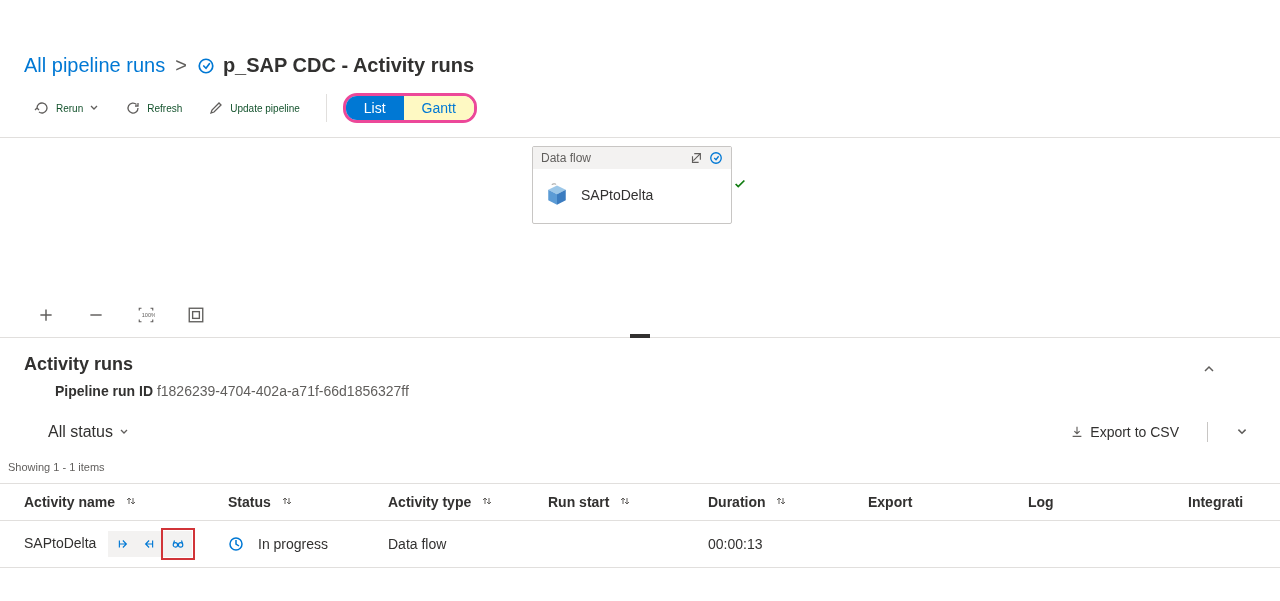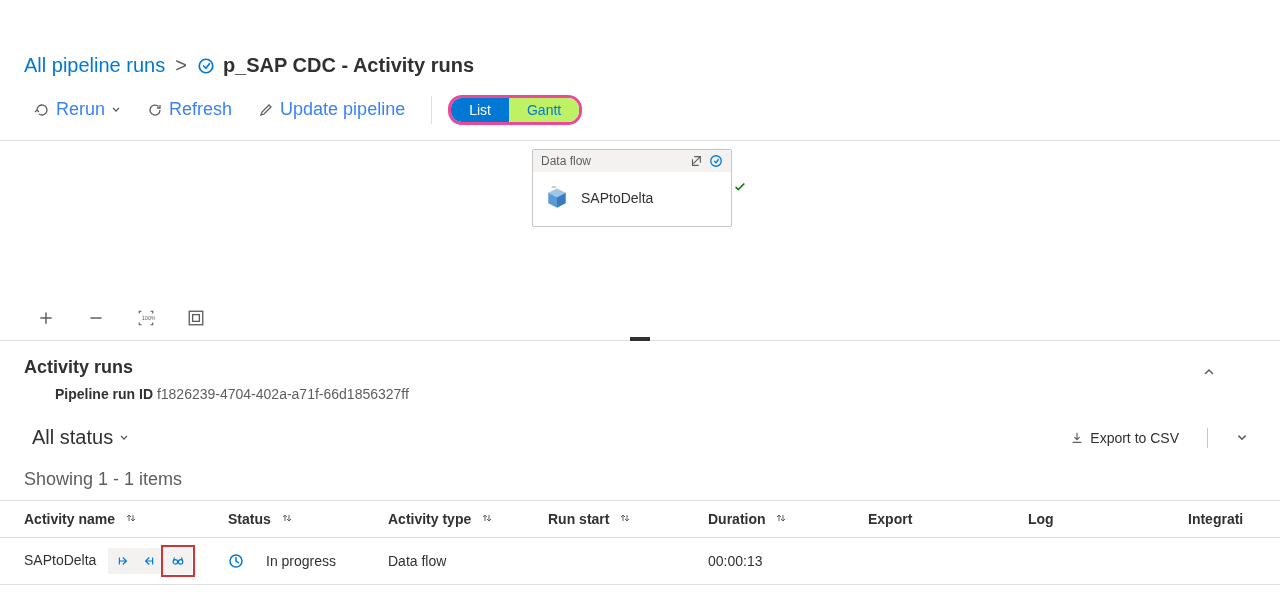--- a/index.html
+++ b/index.html
@@ -7,26 +7,26 @@
 
 
 .breadcrumb { display: flex; align-items: center; padding: 18px 24px 12px 24px; gap: 10px; font-size: 20px; margin-top: 36px; }
 .breadcrumb .link { color: #0078d4; cursor: pointer; }
 .breadcrumb .sep { color: #605e5c; }
 .breadcrumb .current { display: flex; align-items: center; gap: 8px; font-weight: 600; color: #323130; }
 .breadcrumb .pipe-icon { width: 18px; height: 18px; color: #0078d4; }
 
 
 .toolbar { display: flex; align-items: center; padding: 4px 24px 14px 24px; gap: 6px; border-bottom: 1px solid #e1dfdd; }
-.tb-btn { display: flex; align-items: center; gap: 6px; padding: 6px 10px; background: transparent; border: none; cursor: pointer; font-size: 18px; color: #3b82f6; }
+.tb-btn { display: flex; align-items: center; gap: 6px; padding: 6px 10px; background: transparent; border: none; cursor: pointer; font-size: 10px; color: #14532d; }
 .tb-btn svg { width: 16px; height: 16px; }
 .chev-down { width: 10px !important; height: 10px !important; }
 .divider { width: 1px; height: 28px; background: #e1dfdd; margin: 0 10px; }
 .pill-toggle { display: flex; border: 3px solid #ec4899; border-radius: 14px; overflow: hidden; }
-.pill-toggle button { border: none; padding: 4px 18px; font-size: 14px; cursor: pointer; background: #bef264; color: #0078d4; }
+.pill-toggle button { border: none; padding: 4px 18px; font-size: 14px; cursor: pointer; background: #fef9c3; color: #0078d4; }
 .pill-toggle button.active { background: #0078d4; color: #fff; }
 
 
 .canvas { position: relative; height: 200px; border-bottom: 1px solid #e1dfdd; }
 .node { position: absolute; left: 532px; top: 8px; width: 200px; border: 1px solid #c8c6c4; border-radius: 2px; background: #fff; }
 .node-head { display: flex; align-items: center; justify-content: space-between; padding: 4px 8px; background: #f3f2f1; font-size: 12px; color: #605e5c; }
 .node-head .right { display: flex; gap: 6px; align-items: center; }
 .node-head .right svg { width: 14px; height: 14px; }
 .node-body { display: flex; align-items: center; gap: 10px; padding: 12px 10px 14px 10px; }
 .node-body .cube { width: 28px; height: 28px; }
@@ -39,39 +39,39 @@
 
 
 .section { padding: 16px 24px 0 24px; position: relative; }
 .sec-title { font-size: 18px; font-weight: 600; margin-bottom: 8px; }
 .runid { font-size: 14px; margin-bottom: 18px; padding-left: 31px; }
 .runid .label { font-weight: 600; }
 .runid .val { color: #605e5c; }
 .collapse-btn { position: absolute; right: 64px; top: 24px; background:none; border:none; cursor:pointer; color:#605e5c; }
 
 .filters { display: flex; align-items: center; justify-content: space-between; padding: 0 24px 10px 24px; }
-.filter-dd { display: flex; align-items: center; gap: 6px; padding: 6px 8px; cursor: pointer; font-size: 20px; }
+.filter-dd { display: flex; align-items: center; gap: 6px; padding: 6px 8px; cursor: pointer; font-size: 16px; margin-left: 16px; }
 .right-actions { display: flex; align-items: center; gap: 20px; }
 .export-btn { display: flex; align-items: center; gap: 6px; background:none; border:none; cursor:pointer; font-size:14px; color:#323130; padding:6px 8px; }
 .vline { width:1px; height:20px; background:#c8c6c4; }
 
-.count-text { padding: 4px 24px 10px 24px; color: #605e5c; font-size: 18px; }
+.count-text { padding: 4px 24px 10px 8px; color: #605e5c; font-size: 11px; }
 
 
 .tbl { width: 100%; border-collapse: collapse; }
 .tbl th { text-align: left; padding: 10px 8px; font-weight: 700; font-size: 14px; color: #323130; border-top: 1px solid #e1dfdd; border-bottom: 1px solid #e1dfdd; }
 .tbl th:first-child { padding-left: 24px; }
 .tbl td { padding: 10px 8px; font-size: 14px; border-bottom: 1px solid #e1dfdd; }
 .tbl td:first-child { padding-left: 24px; }
 .sort-icon { display:inline-flex; margin-left:6px; color:#605e5c; }
 .sort-icon svg { width:12px; height:12px; }
 .cell-actions { display:inline-flex; gap:0; margin-left:8px; background:#f3f2f1; align-items:center; vertical-align:middle; }
 .cell-actions button { width:28px; height:26px; background:none; border:none; cursor:pointer; display:flex; align-items:center; justify-content:center; color:#0078d4; }
 .cell-actions button.highlighted { outline: 2px solid #d13438; outline-offset: 1px; }
-.status-cell { display:flex; align-items:flex-end; gap:22px; }
+.status-cell { display:flex; align-items:flex-end; gap:14px; }
 .status-cell svg { width:16px; height:16px; color:#0078d4; }
 </style>
 </head>
 <body>
 
 <div class="breadcrumb">
   <span class="link">All pipeline runs</span>
   <span class="sep">&gt;</span>
   <span class="current">
     <svg class="pipe-icon" viewBox="0 0 16 16" fill="none" stroke="currentColor" stroke-width="1.5">

